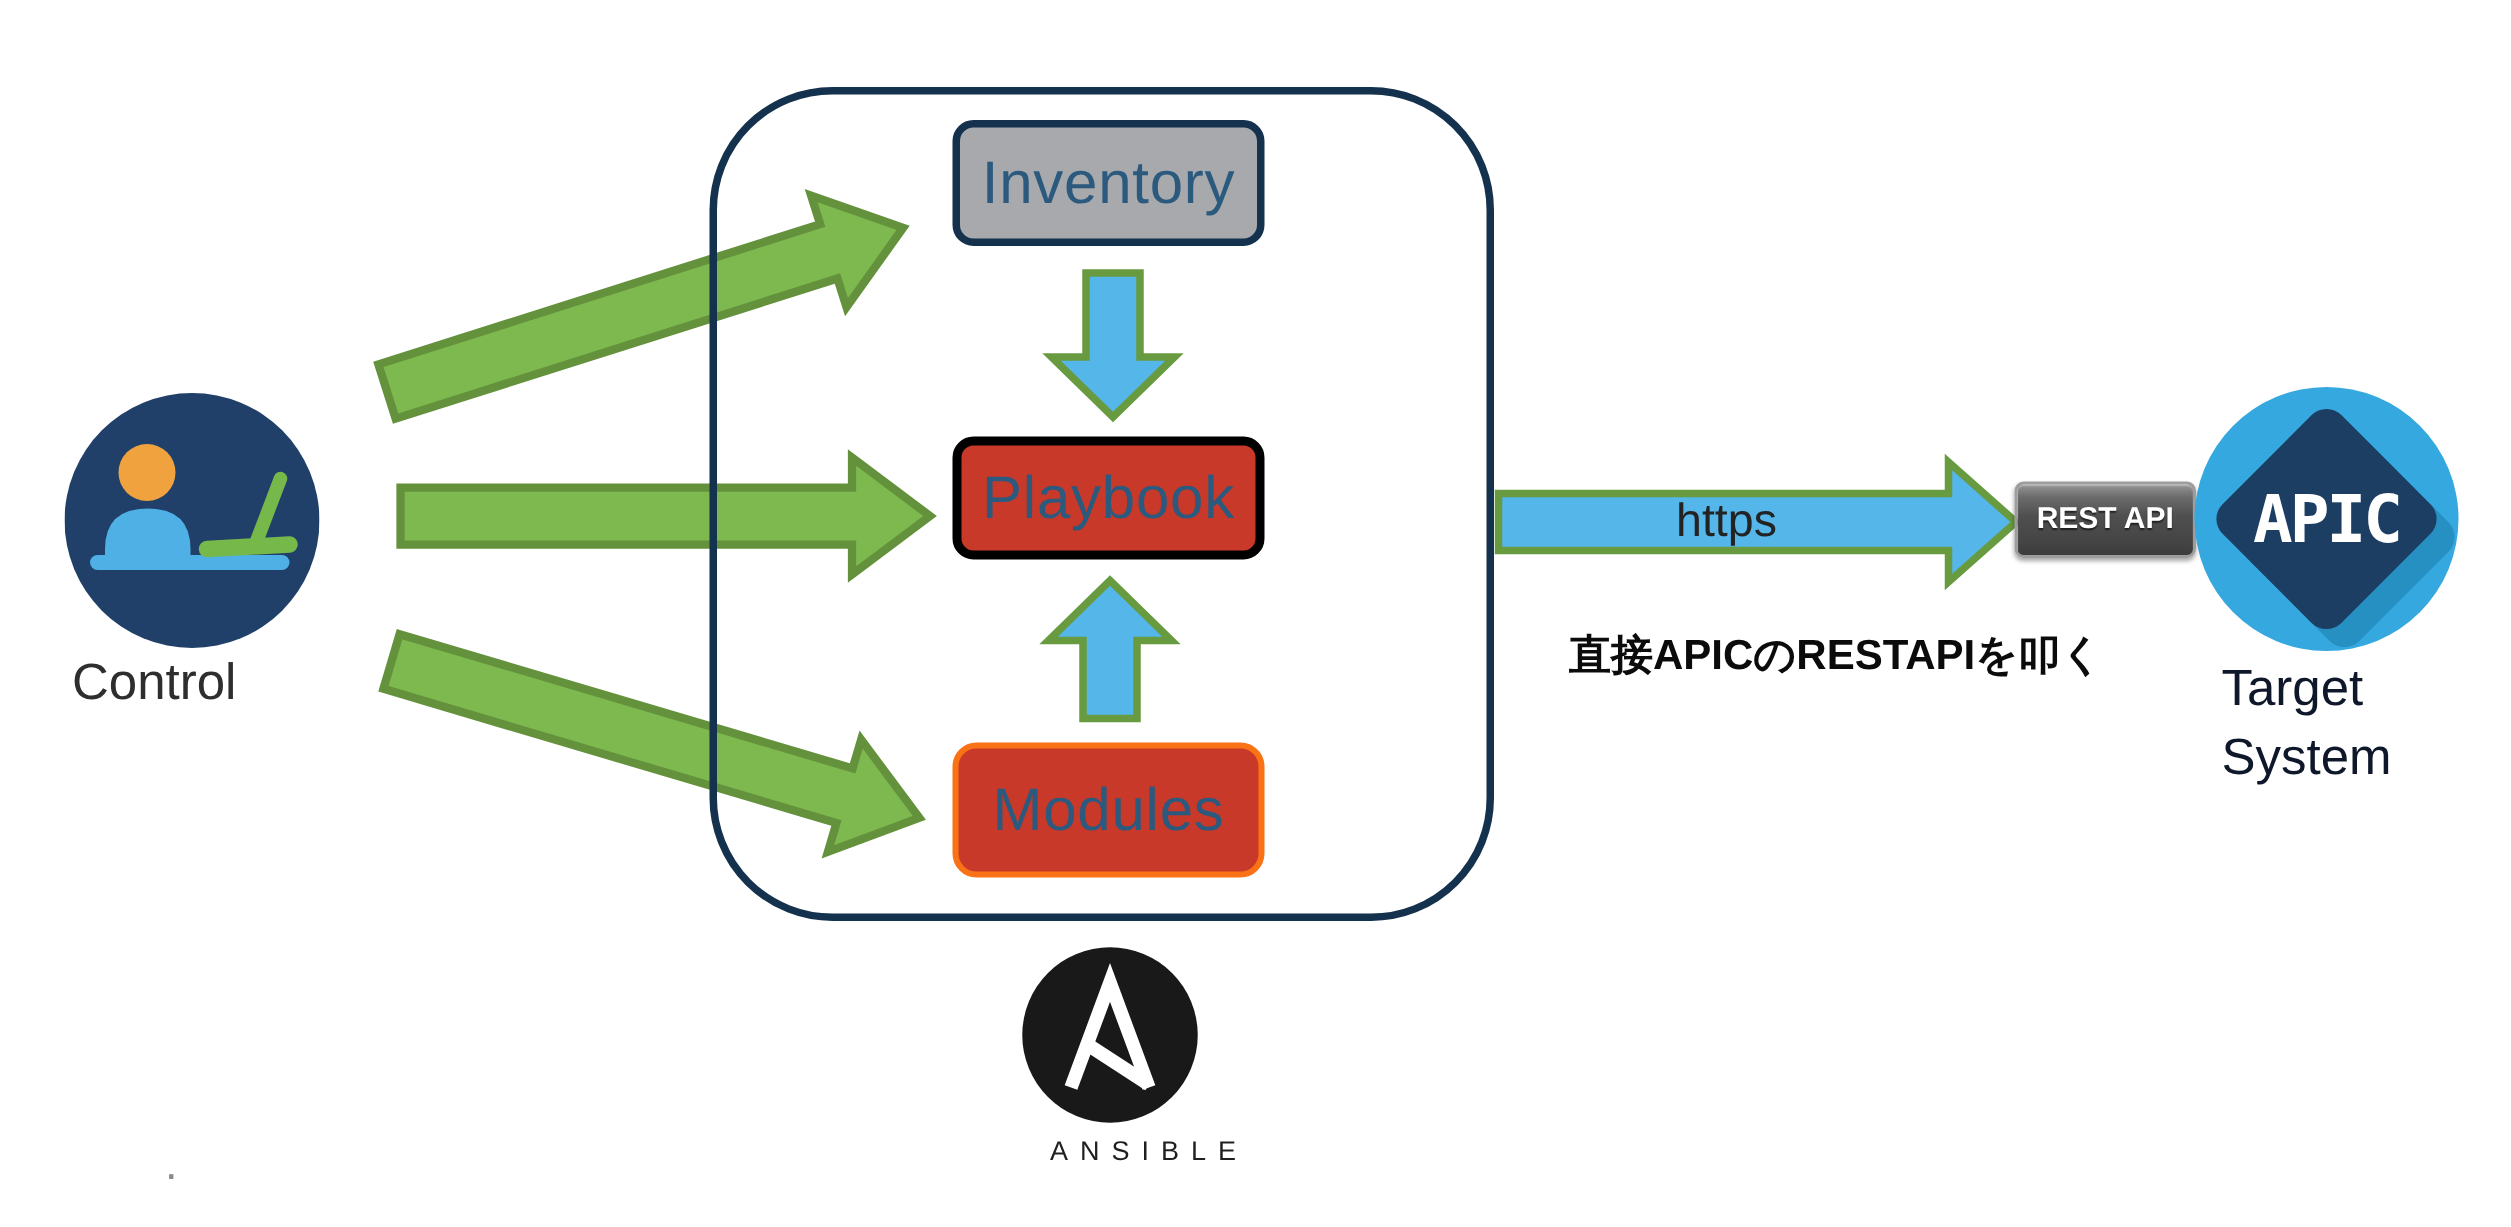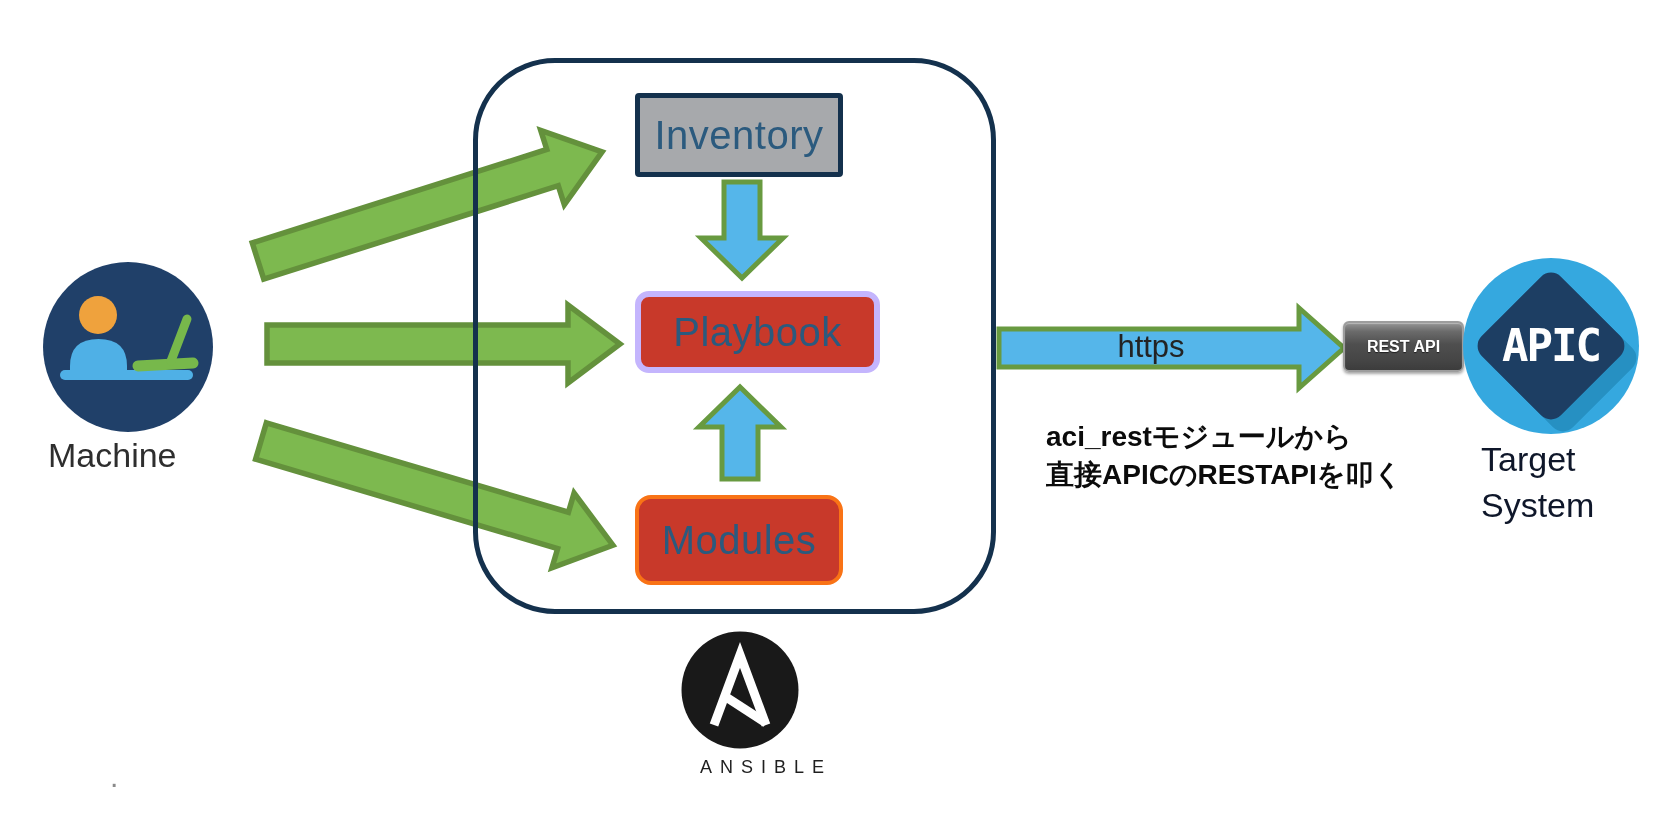--- a/index.html
+++ b/index.html
@@ -17,26 +17,26 @@
     background:transparent;
   }
 
   
   .node{
     display:flex;align-items:center;justify-content:center;
     box-sizing:border-box;font-size:40px;color:#2b5a7e;
     letter-spacing:0.5px;
   }
   .node-inventory{
-    left:635px;top:93px;width:208px;height:84px;
-    background:#a7a9ac;border:5px solid #14314d;border-radius:4px;
+    left:635px;top:80px;width:208px;height:84px;
+    background:#a7a9ac;border:5px solid #14314d;border-radius:14px;
   }
   .node-playbook{
-    left:635px;top:291px;width:245px;height:82px;
-    background:#c8392a;border:6px solid #c4b5fd;border-radius:14px;
+    left:635px;top:291px;width:208px;height:82px;
+    background:#c8392a;border:6px solid #000000;border-radius:14px;
   }
   .node-modules{
     left:635px;top:495px;width:208px;height:90px;
     background:#c8392a;border:4px solid #f97316;border-radius:16px;
   }
 
   
   .big-label{font-size:34px;line-height:46px;color:#2e2e2e;}
   .control-label{left:48px;top:432px;}
   .target-label{left:1481px;top:436px;color:#0f172a;}
@@ -55,21 +55,21 @@
   .period-dot{left:110px;top:760px;font-size:30px;color:#8a8a8a;}
 
   
   .rest-api{
     left:1343px;top:321px;width:121px;height:51px;
     box-sizing:border-box;border-radius:6px;
     border:2px solid #9d9d9d;
     background:linear-gradient(180deg,#969696 0%,#6b6b6b 18%,#4f4f4f 45%,#454545 80%,#3c3c3c 100%);
     box-shadow:0 2px 3px rgba(0,0,0,0.35), inset 0 1px 1px rgba(255,255,255,0.35);
     display:flex;align-items:center;justify-content:center;
-    color:#ffffff;font-weight:bold;font-size:16px;letter-spacing:0px;
+    color:#ffffff;font-weight:bold;font-size:20px;letter-spacing:0px;
     text-shadow:0 1px 1px rgba(0,0,0,0.6);
     white-space:nowrap;
   }
 </style>
 </head>
 <body>
 
 <div id="canvas">
 
   <svg class="layer" width="1674" height="818">
@@ -109,21 +109,21 @@
   <svg class="abs" style="left:43px;top:262px;" width="170" height="170" viewBox="0 0 170 170">
     <circle cx="85" cy="85" r="85" fill="#204069"></circle>
     <circle cx="55" cy="53" r="19" fill="#efa23d"></circle>
     <path d="M27 113 L27 104 Q27 77 55.5 77 Q84 77 84 104 L84 113 Z" fill="#4fb0e6"></path>
     <rect x="17" y="108" width="133" height="10" rx="5" fill="#4fb0e6"></rect>
     <path d="M95 104 L150 101" stroke="#77b84b" stroke-width="11" stroke-linecap="round" fill="none"></path>
     <path d="M128 99 L144 57" stroke="#77b84b" stroke-width="9" stroke-linecap="round" fill="none"></path>
   </svg>
 
   <div class="abs big-label control-label">
-    <div>Machine</div>
+    <div>Control</div>
   </div>
 
   <svg class="abs" style="left:1462px;top:257px;" width="178" height="178" viewBox="0 0 178 178">
     <defs>
       <clipPath id="apicClip">
           <circle cx="89" cy="89" r="88"></circle>
         </clipPath>
     </defs>
     <circle cx="89" cy="89" r="88" fill="#35a8df"></circle>
     <g clip-path="url(#apicClip)">
@@ -132,21 +132,20 @@
     </g>
     <text x="89" y="104" text-anchor="middle" fill="#ffffff" font-family="DejaVu Sans Mono, monospace" font-weight="bold" font-size="44" letter-spacing="-2">APIC</text>
   </svg>
 
   <div class="abs big-label target-label">
     <div>Target</div>
     <div>System</div>
   </div>
 
   <div class="abs annotation">
-    <div>aci_restモジュールから</div>
     <div>直接APICのRESTAPIを叩く</div>
   </div>
 
   <svg class="abs" style="left:681px;top:631px;" width="118" height="120" viewBox="0 0 118 120">
     <circle cx="59" cy="59" r="58.5" fill="#191919"></circle>
     <path d="M33 94 L59 24 L85 94" stroke="#ffffff" stroke-width="9" fill="none" stroke-linejoin="miter"></path>
     <path d="M45 66 L85 92" stroke="#ffffff" stroke-width="9" fill="none"></path>
   </svg>
   <div class="abs ansible-caption">ANSIBLE</div>
 

